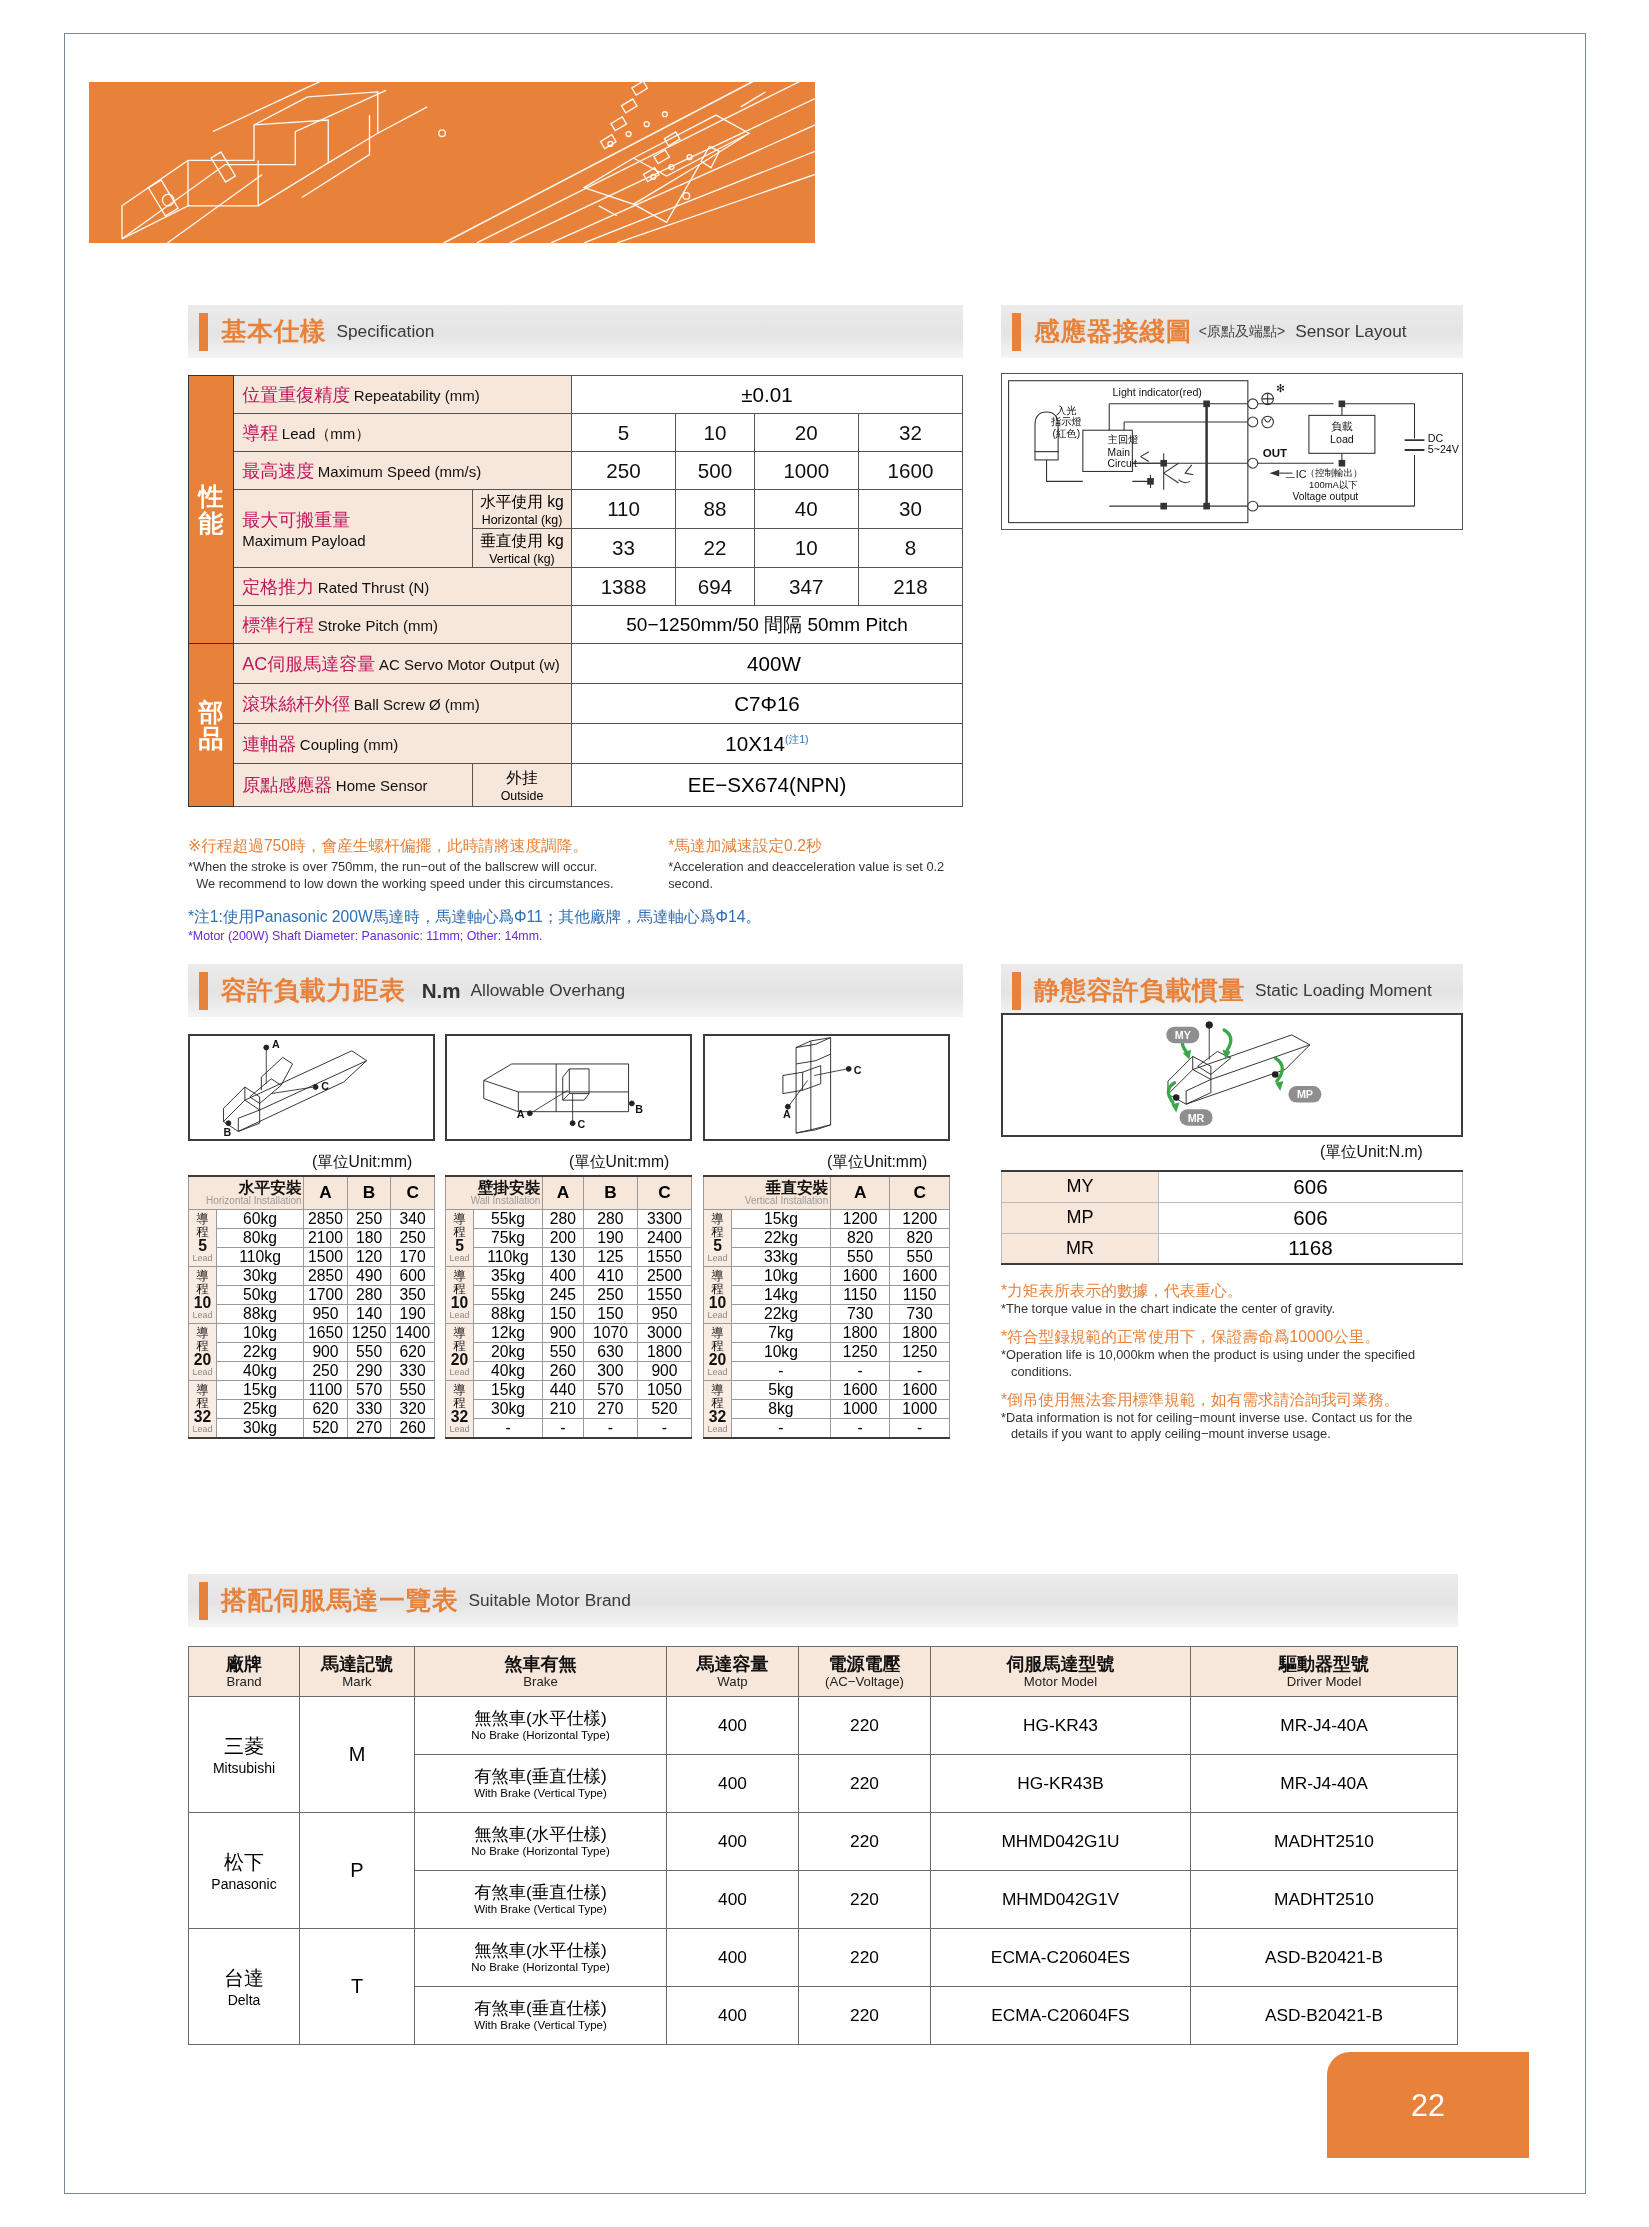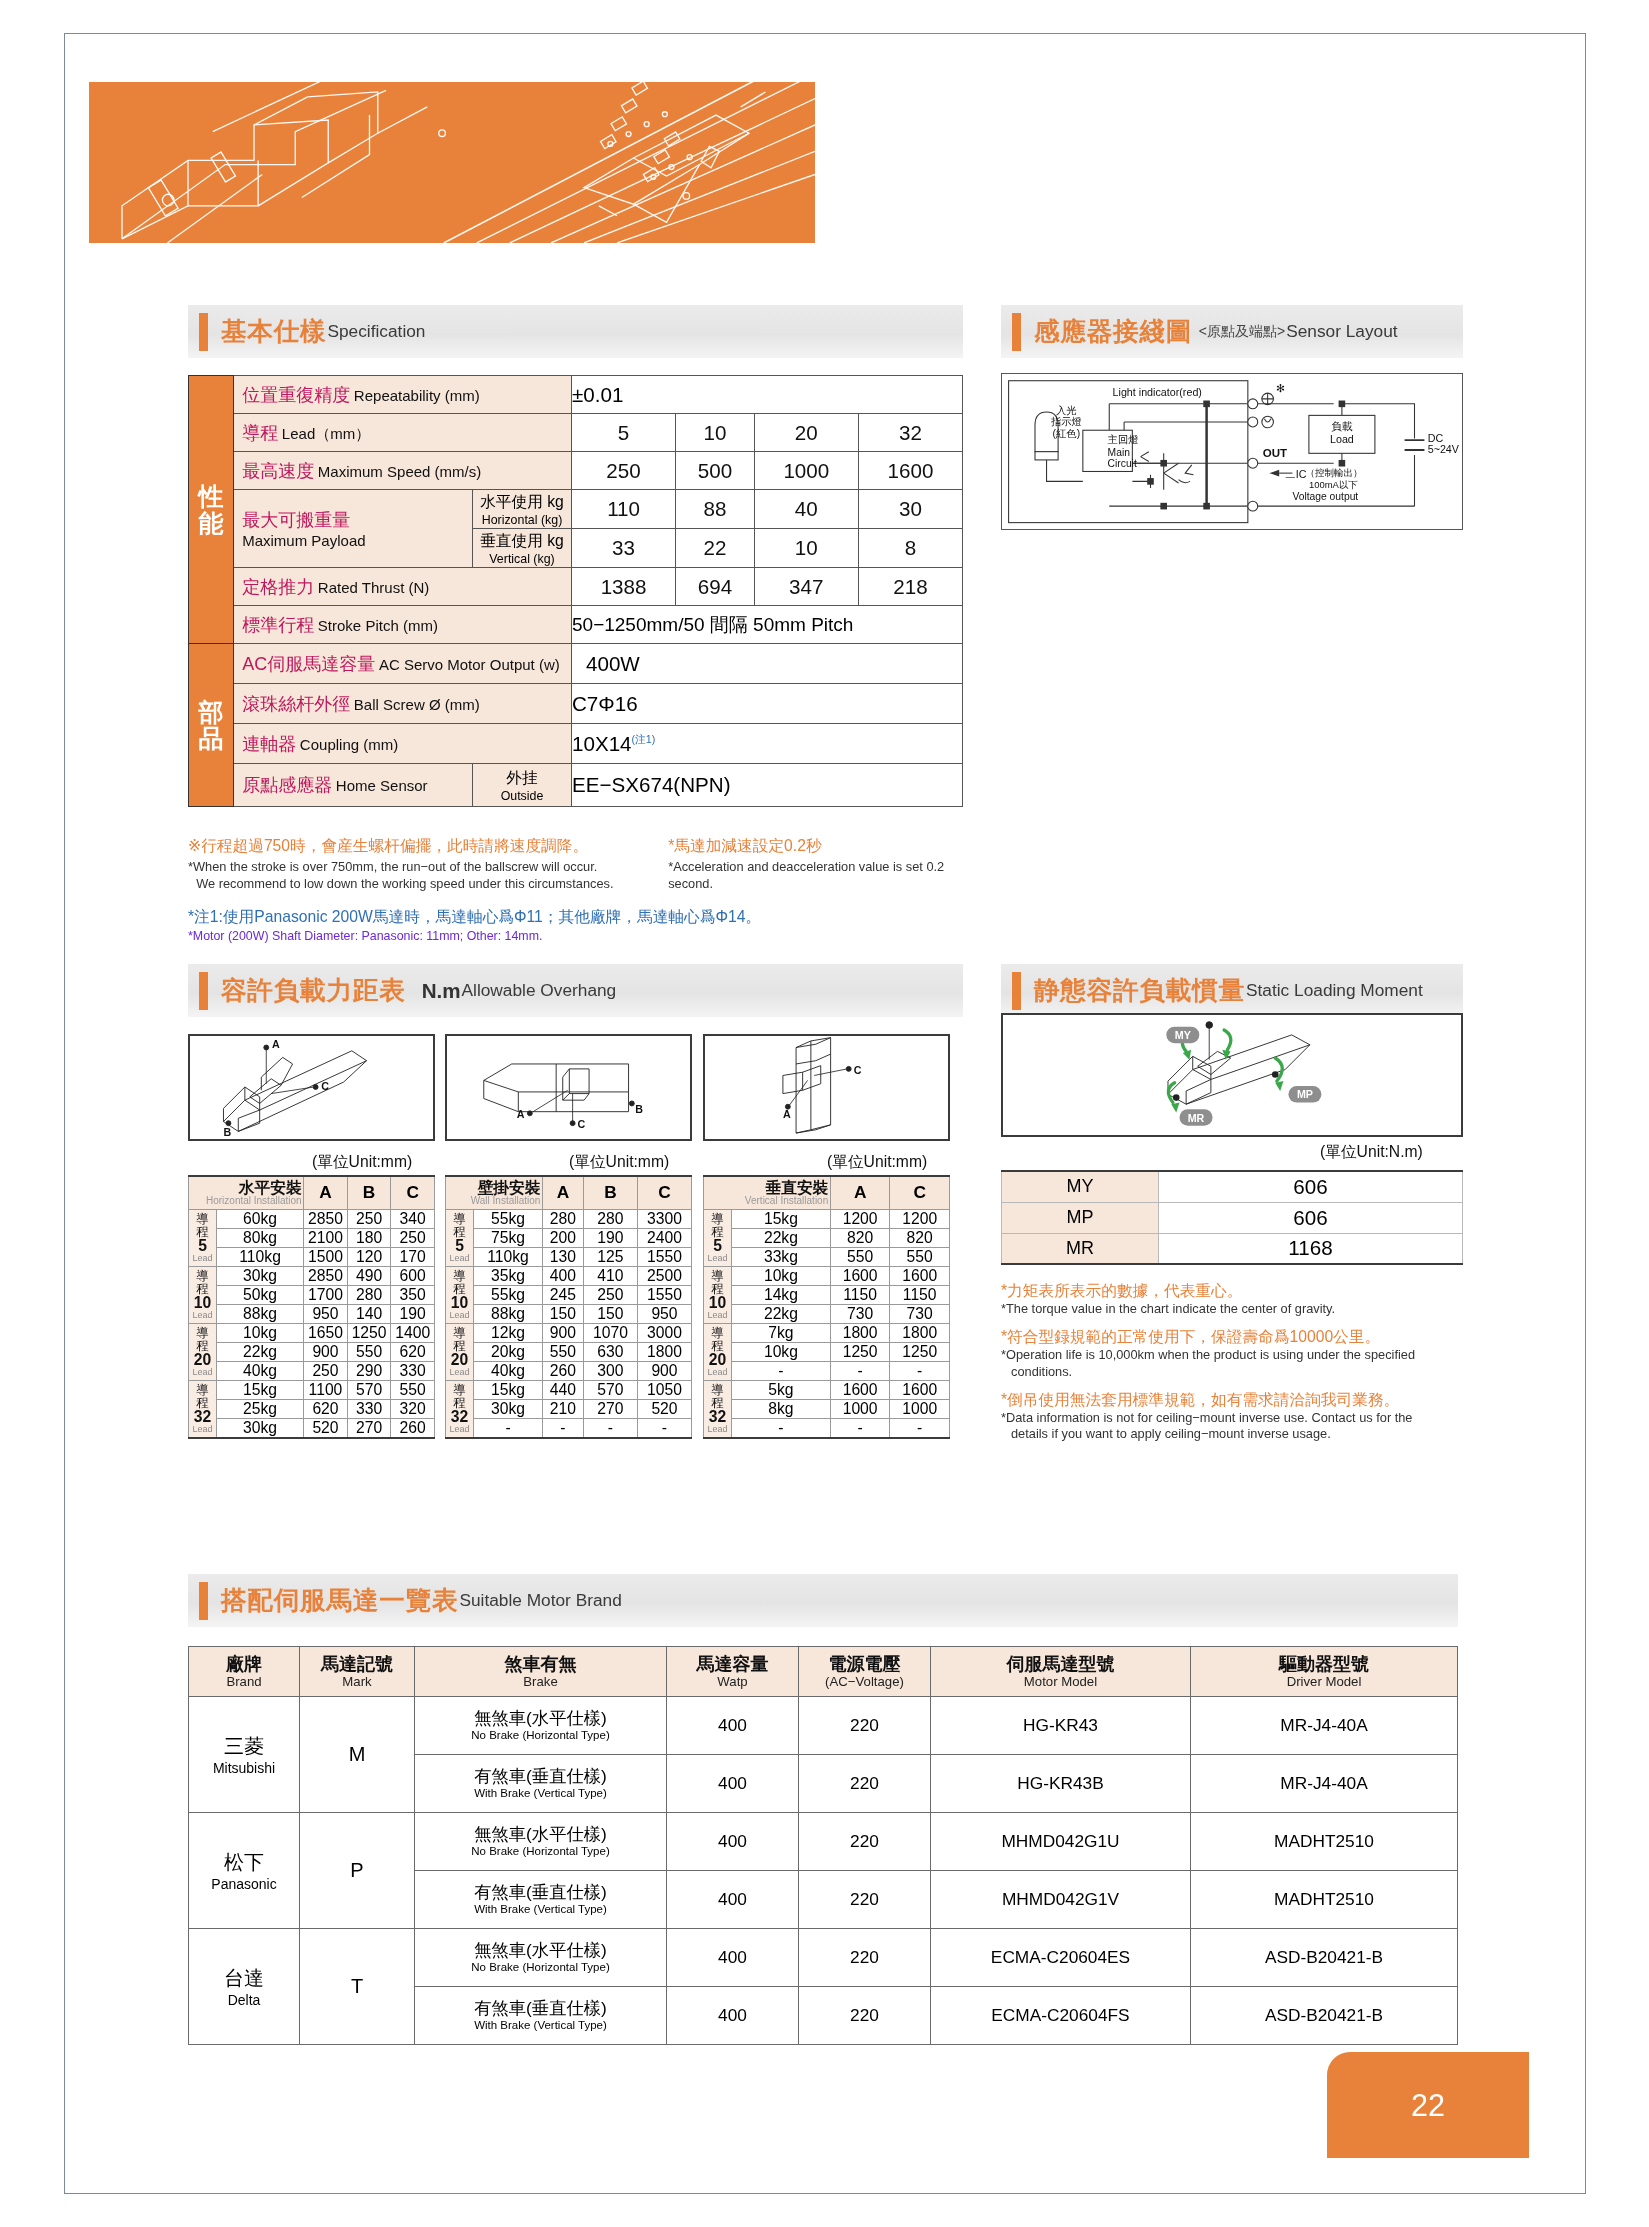--- a/index.html
+++ b/index.html
@@ -36,21 +36,21 @@
   }
   .sec-head .bar {
     width: 9px; height: 38px; background: #E8823A; margin-left: 10.7px; flex: none;
   }
   .sec-head .cn {
     font-size: 25.6px; font-weight: bold; color: #E8823A;
     margin-left: 13.2px; letter-spacing: 0.8px; white-space: nowrap;
   }
   .sec-head .nm { font-size: 20.6px; font-weight:bold; color:#333; margin-left:16px; white-space:nowrap;}
   .sec-head .en {
-    font-size: 17.3px; color: #3a3a3a; margin-left: 1px; white-space: nowrap;
+    font-size: 17.3px; color: #3a3a3a; margin-left: 10px; white-space: nowrap;
   }
   .sec-head .en-small { font-size: 14px; color:#444; margin-left: 6.6px; }
 
   
   table { border-collapse: collapse; }
 
   
   #spec-table {
     position: absolute; left: 188px; top: 375px;
     width: 775px;
@@ -68,21 +68,21 @@
   #spec-table .lbl .c { font-size: 18px; color:#be185d; font-weight:500; }
   #spec-table .lbl .e { font-size: 15px; color:#111; }
   #spec-table .sub {
     background: #f7e6da; text-align: center; width: 99px; padding: 1.6px;
   }
   #spec-table .sub .c { font-size: 15.7px; display:block; }
   #spec-table .sub .e { font-size: 12.4px; display:block; }
   #spec-table .val {
     text-align: center; font-size: 20.6px; color:#111; background:#fff; height: 38px;
   }
-  #spec-table .valwide { font-size: 20.6px; background:#fff; }
+  #spec-table .valwide { text-align:center; font-size: 20.6px; background:#fff; }
   .sup { font-size: 10.7px; color:#2f6fb5; vertical-align: super; }
 
   
   #spec-notes { position:absolute; left:188px; top:835px; width:784px; }
   .note-cn { color:#E8823A; font-size:15.7px; line-height:1.35; }
   .note-en { color:#333; font-size:12.8px; line-height:1.3; }
   .note-blue-cn { color:#2f6fb5; font-size:15.7px; line-height:1.4; }
   .note-blue-en { color:#6d28d9; font-size:12.4px; line-height:1.3; }
   .note-row { display:flex; gap:20px; }
   .note-col-a { width: 462px; }

